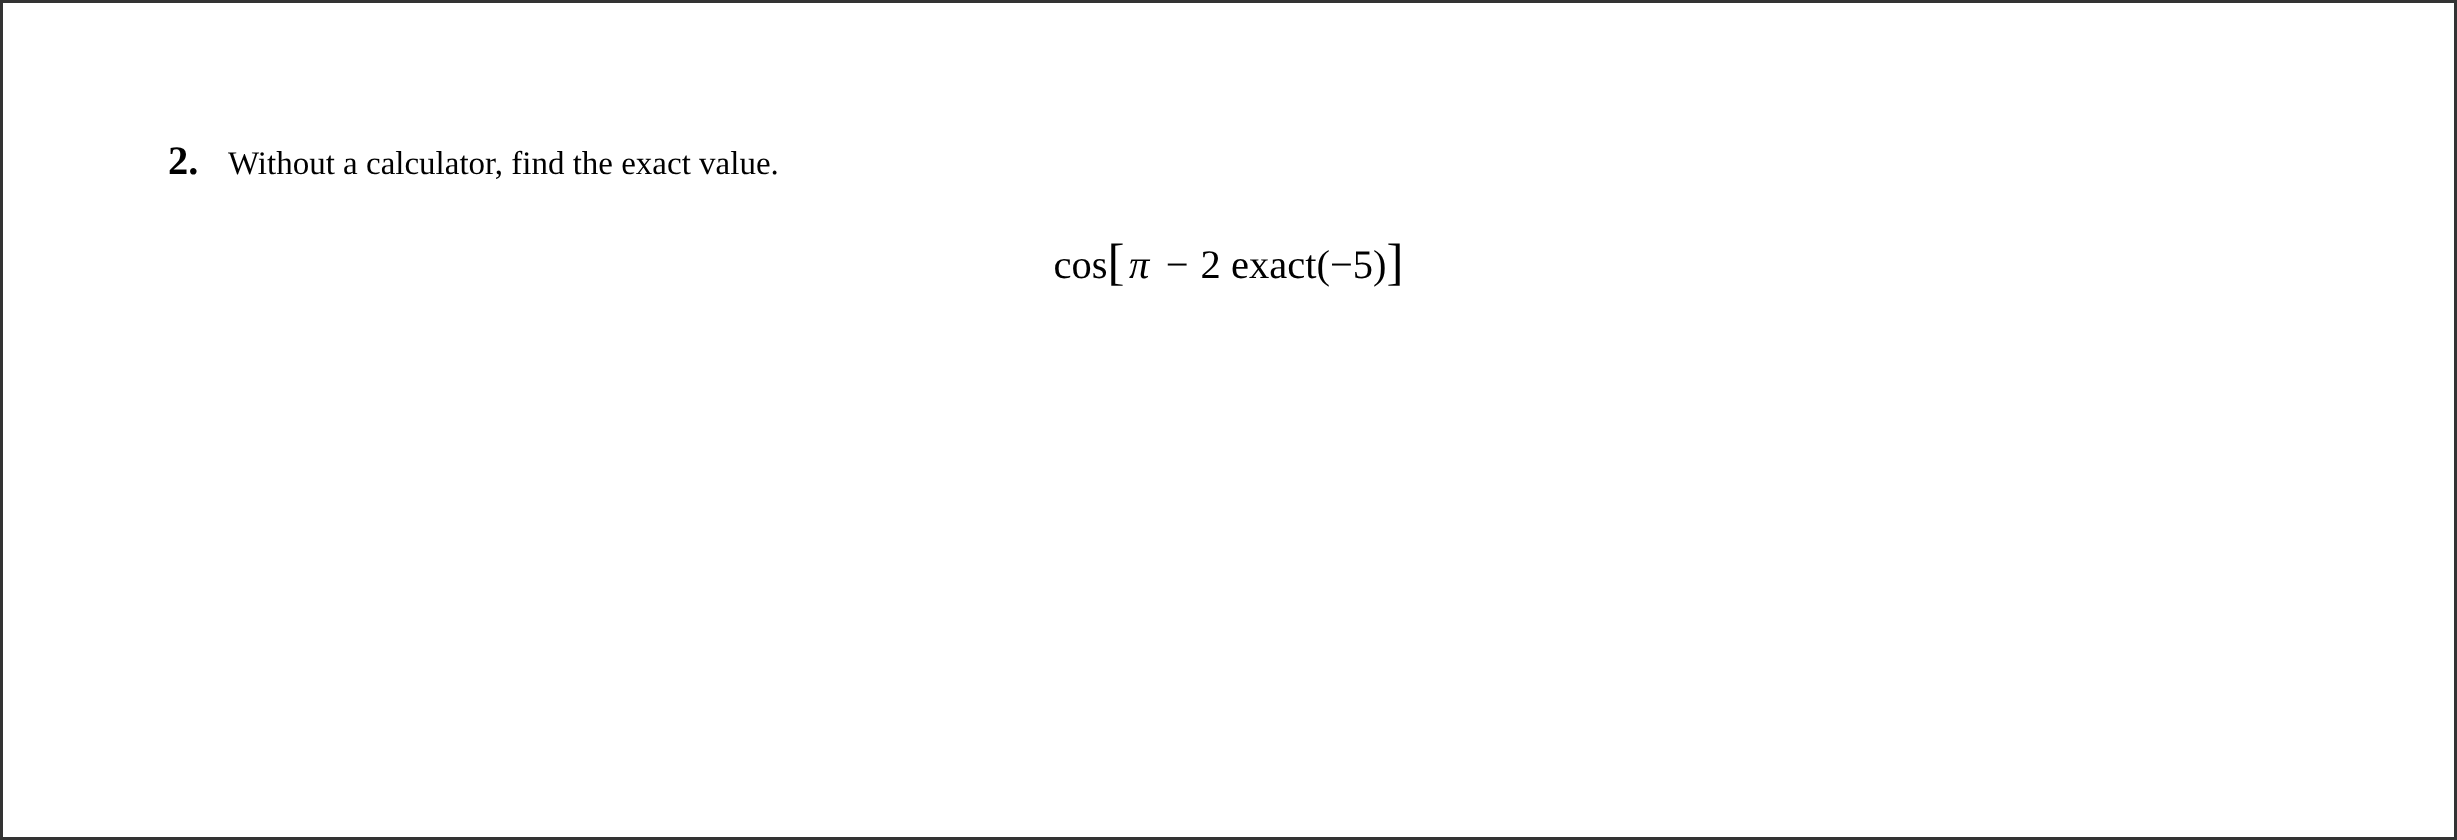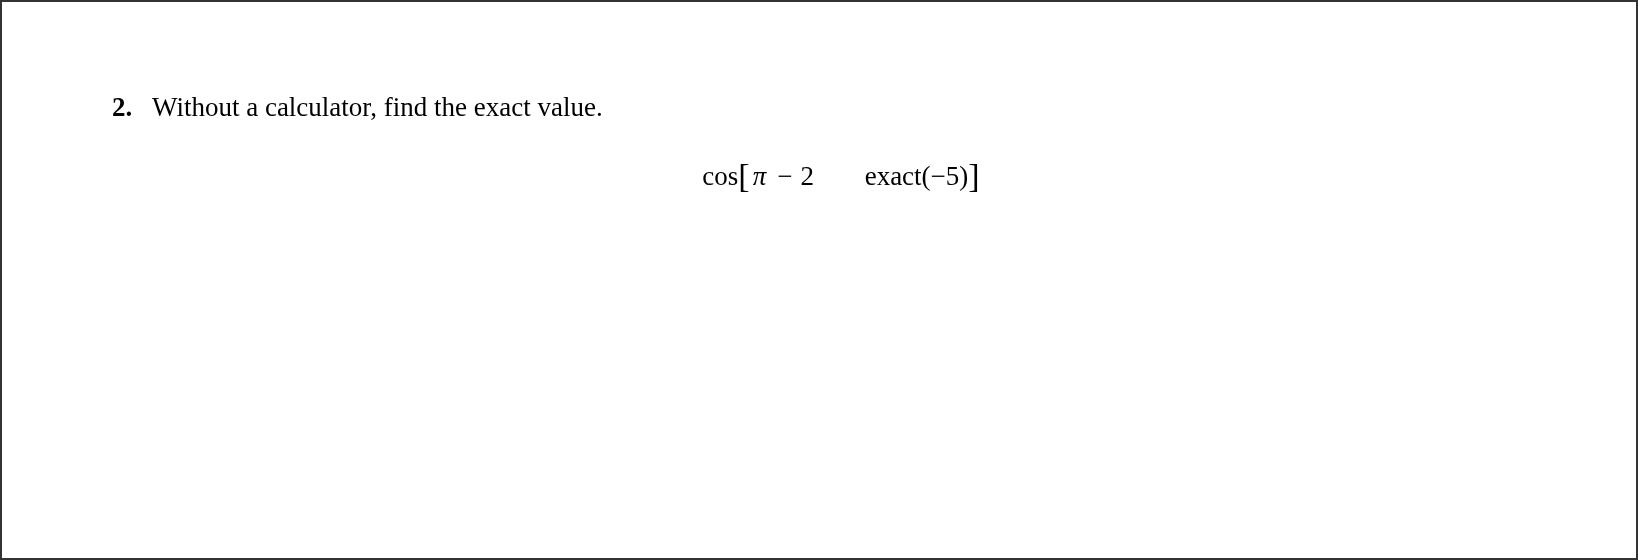--- a/index.html
+++ b/index.html
@@ -23,36 +23,35 @@
       align-items: baseline;
       font-size: 27px;
       color: #000;
     }
     .problem-number {
       font-weight: bold;
       margin-right: 12px;
       min-width: 28px;
     }
     .problem-text {
-      font-size: 27px;
+      font-size: 22px;
     }
     .formula-container {
       text-align: center;
       margin-top: 38px;
       font-size: 27px;
       color: #000;
     }
     .formula {
       display: inline-flex;
       align-items: center;
       white-space: nowrap;
     }
     .func {
       font-family: 'Times New Roman', Times, serif;
-      margin-left: 44px;
     }
     .bracket-left, .bracket-right {
       font-size: 34px;
       line-height: 0.8;
       position: relative;
       top: -1px;
     }
     .pi {
       font-style: italic;
       font-family: 'Times New Roman', Times, serif;

